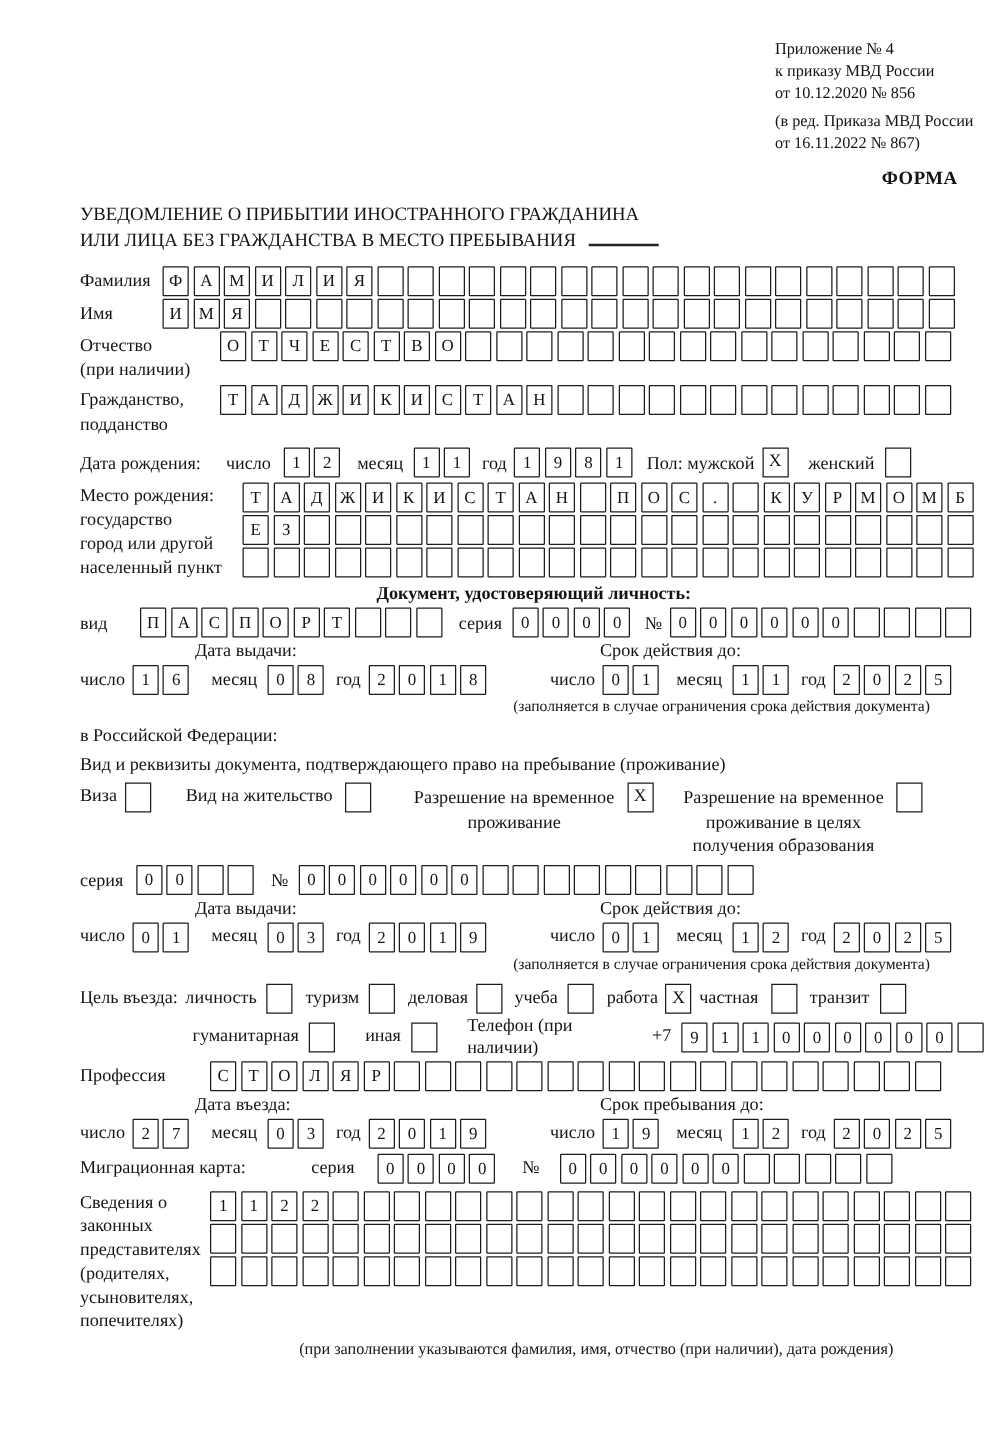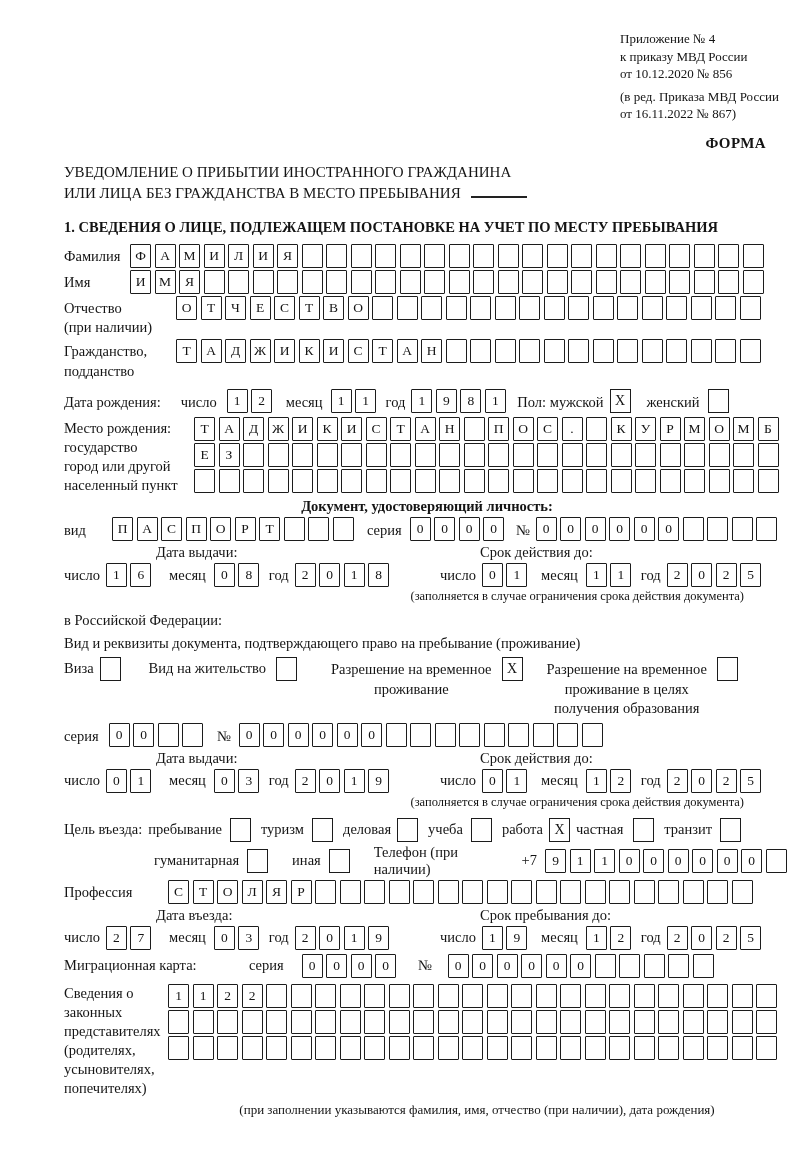--- a/index.html
+++ b/index.html
@@ -82,21 +82,20 @@
     </div>
   </div>
 
   <div class="form-label">ФОРМА</div>
 
   <div class="title">
     <div>УВЕДОМЛЕНИЕ О ПРИБЫТИИ ИНОСТРАННОГО ГРАЖДАНИНА</div>
     <div><span>ИЛИ ЛИЦА БЕЗ ГРАЖДАНСТВА В МЕСТО ПРЕБЫВАНИЯ</span><span class="blank"></span></div>
   </div>
 
-  <div class="sec-heading">1. СВЕДЕНИЯ О ЛИЦЕ, ПОДЛЕЖАЩЕМ ПОСТАНОВКЕ НА УЧЕТ ПО МЕСТУ ПРЕБЫВАНИЯ</div>
 
   <div class="frow mt6">
     <div class="flabel w66">Фамилия</div>
     <div class="cells">
         <div class="cell">Ф</div>
         <div class="cell">А</div>
         <div class="cell">М</div>
         <div class="cell">И</div>
         <div class="cell">Л</div>
         <div class="cell">И</div>
@@ -523,21 +522,21 @@
             <div class="cell">2</div>
             <div class="cell">5</div>
           </div>
       </div>
     </div>
   </div>
   <div class="note">(заполняется в случае ограничения срока действия документа)</div>
 
   <div class="frow mt8" style="align-items:center;text-align:center;">
     <span class="mr6">Цель въезда:</span>
-    <span class="mr8">пребывание</span>
+    <span class="mr8">личность</span>
     <span class="checkbox mr10"></span>
     <span class="mr8">туризм</span>
     <span class="checkbox mr10"></span>
     <span class="mr6">деловая</span>
     <span class="checkbox mr10"></span>
     <span class="mr8">учеба</span>
     <span class="checkbox mr10"></span>
     <span class="mr6">работа</span>
     <span class="checkbox mr6">X</span>
     <span class="mr10">частная</span>

